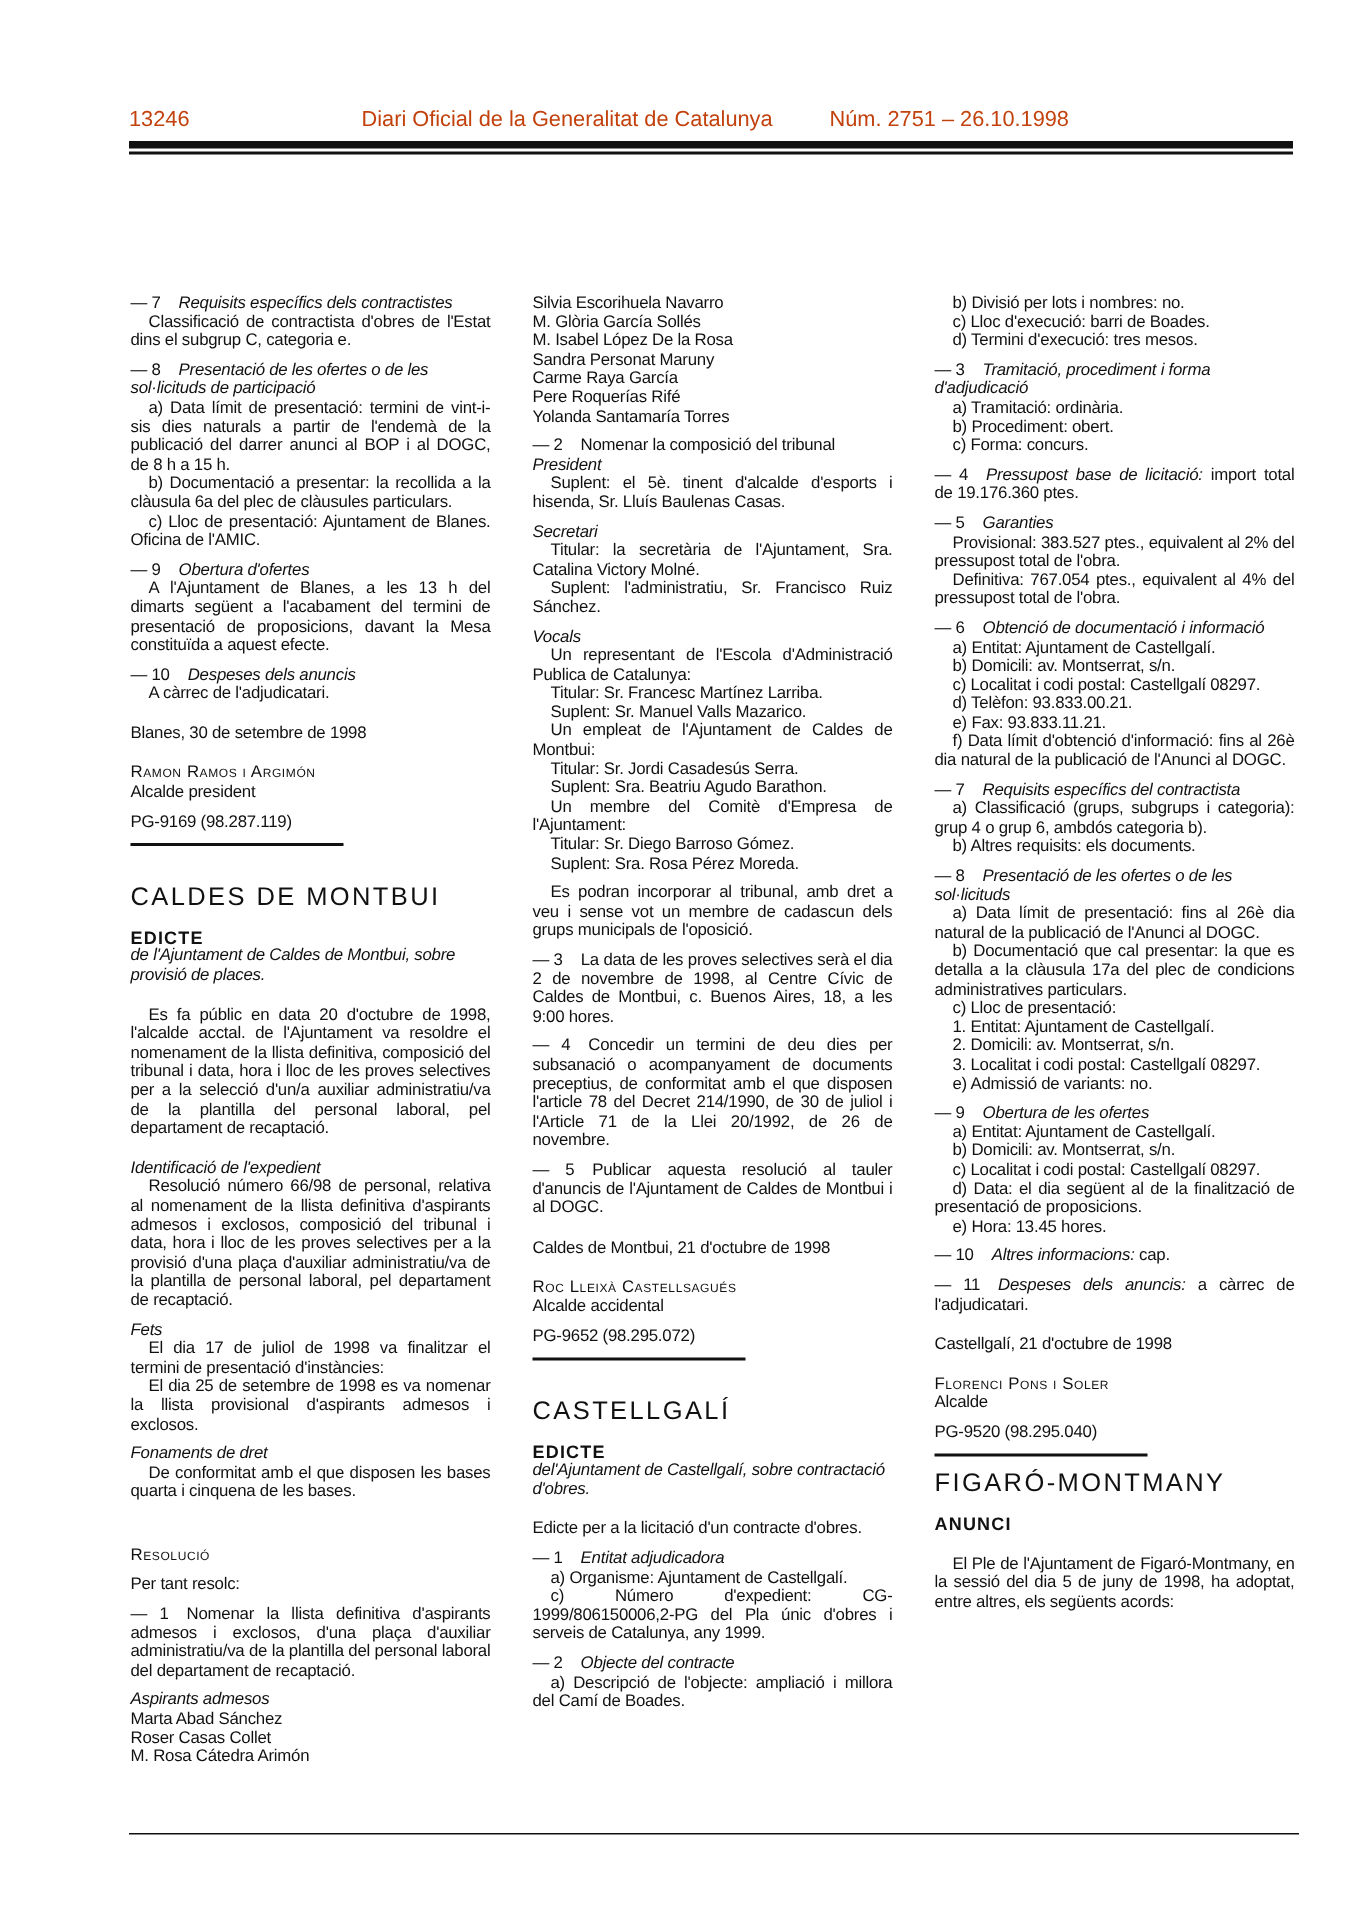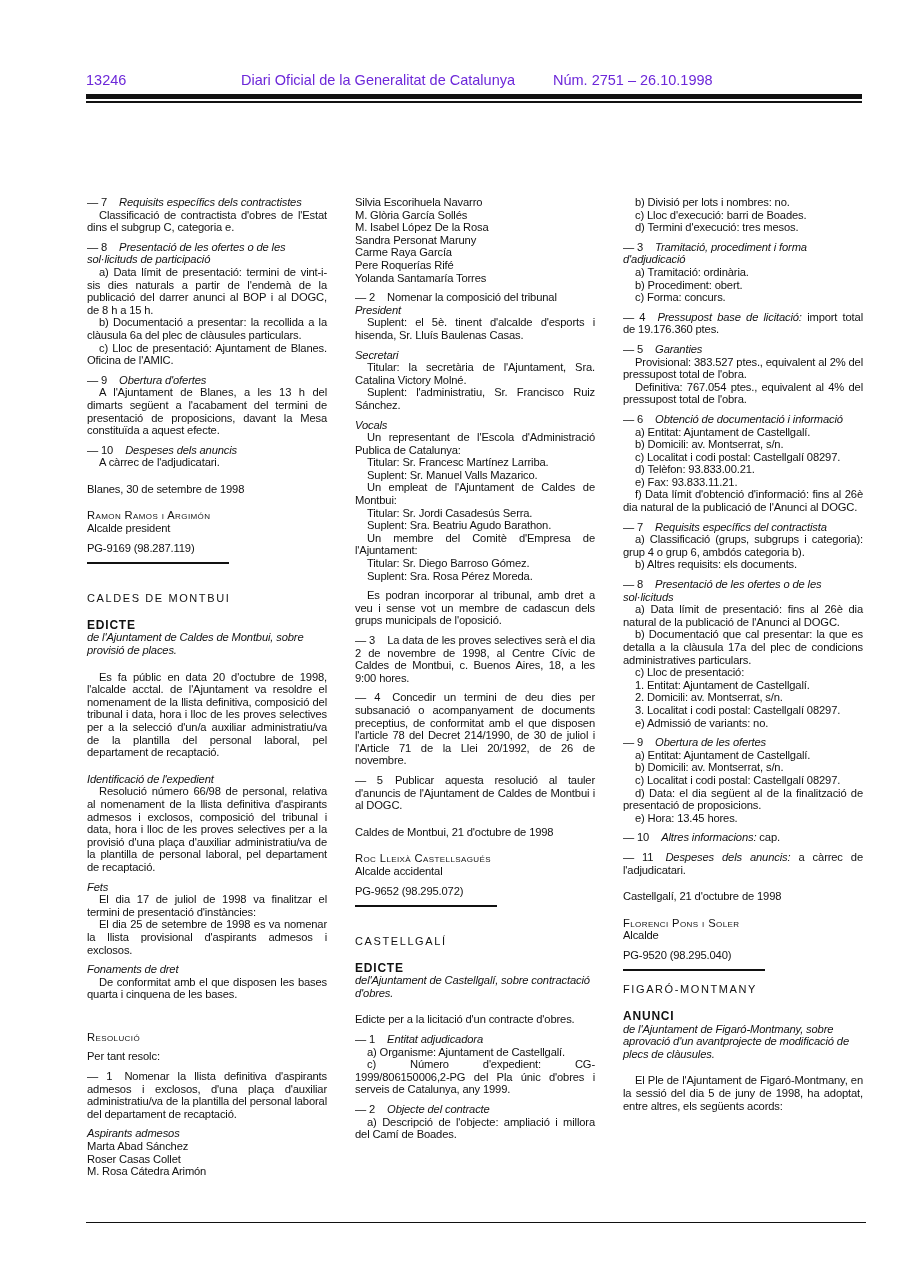--- a/index.html
+++ b/index.html
@@ -1,40 +1,40 @@
 <!DOCTYPE html>
 <html><head>
 <meta charset="utf-8">
 <style>
   html, body { margin: 0; padding: 0; background: #ffffff; }
   body { width: 905px; height: 1280px; position: relative; overflow: hidden;
          font-family: "DejaVu Sans", sans-serif; color: #111; }
   .page-header { position: absolute; left: 86px; top: 72px; width: 776px; height: 20px;
-                 font-family: "Liberation Sans", sans-serif; font-size: 14.5px; color: #6d28d9; }
+                 font-family: "Liberation Sans", sans-serif; font-size: 14.5px; color: #c2410c; }
   .page-header .num { position: absolute; left: 0; top: 0; }
   .page-header .title { position: absolute; left: 155px; top: 0; }
   .page-header .issue { position: absolute; left: 467px; top: 0; }
   .rule-thick { position: absolute; left: 86px; top: 94px; width: 776px; height: 5px; background: #111; }
   .rule-thin { position: absolute; left: 86px; top: 101px; width: 776px; height: 1.5px; background: #111; }
   .rule-bottom { position: absolute; left: 86px; top: 1222px; width: 780px; height: 1px; background: #111; }
   .col { position: absolute; top: 196px; width: 240px;
          font-family: "Liberation Sans", sans-serif; font-size: 11.2px; line-height: 12.6px;
          letter-spacing: -0.15px; text-align: justify; }
   .col1 { left: 87px; }
   .col2 { left: 355px; }
   .col3 { left: 623px; }
   .p { margin: 0; }
   .ind { text-indent: 12px; }
   .gap { margin-top: 7px; }
   .gap2 { margin-top: 14px; }
   .gap3 { margin-top: 22px; }
   .it { font-style: italic; }
   .num-sec { margin-right: 12px; }
   .sc { font-variant: small-caps; letter-spacing: 0.4px; }
-  .heading-town { letter-spacing: 1.6px; font-size: 11px; }
+  .heading-town { letter-spacing: 1.6px; font-size: 17px; }
   .heading-kind { font-weight: bold; letter-spacing: 0.8px; font-size: 12px; }
   .sig-rule { height: 2px; background: #111; width: 142px; margin-top: 8px; }
   .left { text-align: left; }
 </style>
 </head>
 <body>
 
 <div class="page-header">
   <span class="num">13246</span>
   <span class="title">Diari Oficial de la Generalitat de Catalunya</span>
@@ -187,17 +187,16 @@
   <p class="p gap"><span class="num-sec">— 11</span><span class="it">Despeses dels anuncis:</span> <span>a càrrec de l'adjudicatari.</span></p>
 
   <p class="p gap2 left">Castellgalí, 21 d'octubre de 1998</p>
   <p class="p gap2 left sc">Florenci Pons i Soler</p>
   <p class="p left">Alcalde</p>
   <p class="p gap left">PG-9520 (98.295.040)</p>
   <div class="sig-rule"></div>
 
   <p class="p left heading-town" style="margin-top:12px">FIGARÓ-MONTMANY</p>
   <p class="p left heading-kind" style="margin-top:14px">ANUNCI</p>
-  <p class="p it left">de l'Ajuntament de Figaró-Montmany, sobre aprovació d'un avantprojecte de modificació de plecs de clàusules.</p>
   <p class="p ind gap2">El Ple de l'Ajuntament de Figaró-Montmany, en la sessió del dia 5 de juny de 1998, ha adoptat, entre altres, els següents acords:</p>
 </div>
 
 <div class="rule-bottom"></div>
 
 </body></html>

